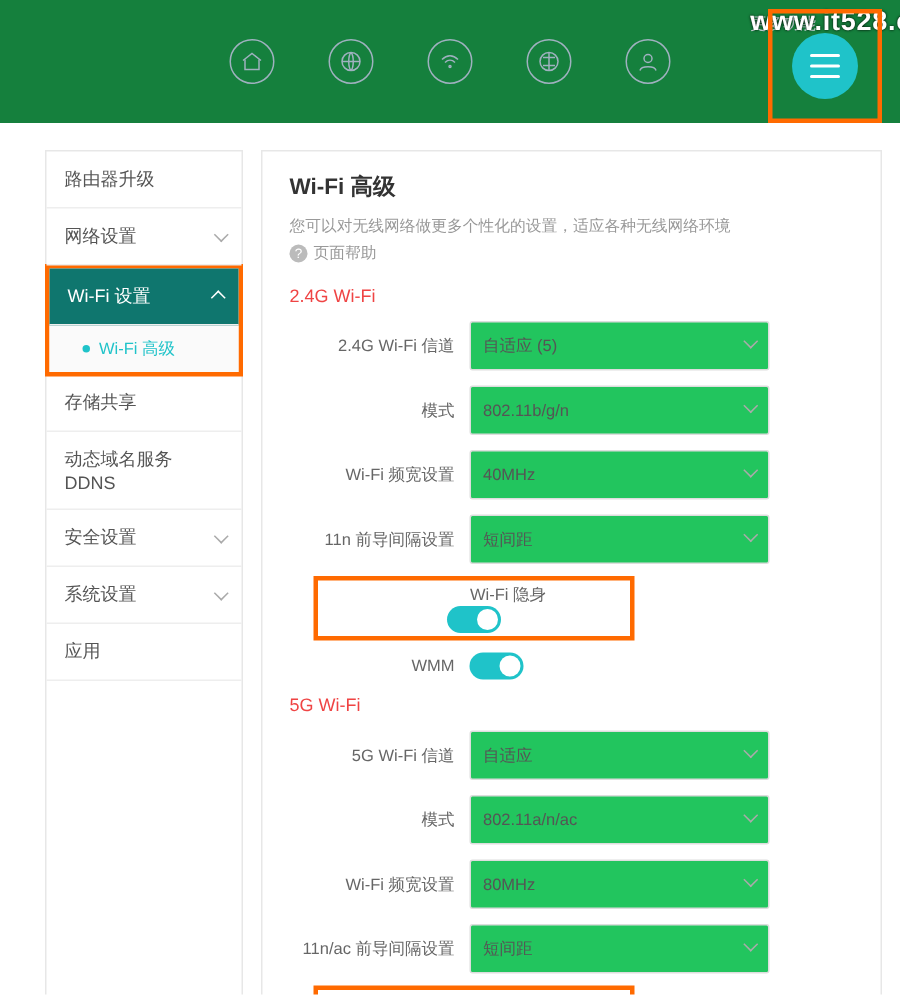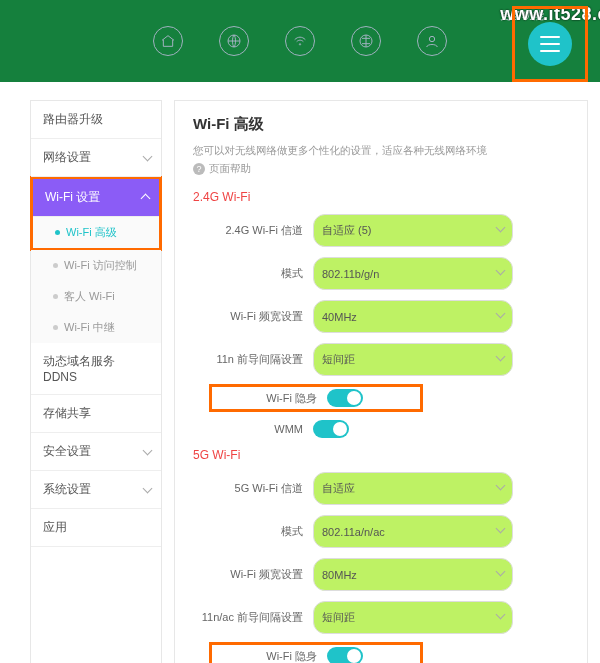--- a/index.html
+++ b/index.html
@@ -86,21 +86,21 @@
     width: 6px; height: 6px;
     border-right: 1px solid #aaa; border-bottom: 1px solid #aaa;
     transform: rotate(45deg);
   }
   .side-item.open::after {
     border-color: #fff;
     transform: rotate(-135deg);
     top: 16px;
   }
   .side-item.active {
-    background: #8b5cf6;
+    background: #0f766e;
     color: #fff;
   }
   .hl-wifi {
     border: 3px solid #ff6a00;
     margin: -1px;
   }
   .sub-list { background: #fafafa; }
   .sub-item {
     padding: 8px 8px 8px 22px;
     font-size: 11px;
@@ -134,45 +134,45 @@
     text-align: right;
     padding-right: 10px;
     font-size: 11px;
     color: #666;
   }
   .select {
     flex: 1;
     max-width: 200px;
     height: 33px;
     border: 1px solid #ddd;
-    border-radius: 12px;
+    border-radius: 2px;
     padding: 0 22px 0 8px;
     font-size: 11px;
     color: #555;
     display: flex; align-items: center;
     position: relative;
-    background: #bef264;
+    background: #22c55e;
   }
   .select::after {
     content:""; position:absolute; right:8px; top:9px;
     width:6px; height:6px;
     border-right:1px solid #aaa; border-bottom:1px solid #aaa;
     transform: rotate(45deg);
   }
   .toggle {
     width: 36px; height: 18px;
     background: #1fc3c9;
     border-radius: 10px;
     position: relative;
   }
   .toggle .knob {
     position:absolute; right:2px; top:2px;
     width:14px; height:14px; background:#fff; border-radius:50%;
   }
-  .row.hl { outline: 3px solid #ff6a00; outline-offset: -1px; padding:3px 0; }
+  .row.hl { outline: 3px solid #ff6a00; outline-offset: -1px; padding:3px 0;flex-direction:column; }
   .row.hl label { width:116px; }
   .save-btn {
     margin: 8px auto 0 auto;
     display: block;
     width: 120px; height: 30px;
     border: 1px solid #ccc;
     background: #fff;
     border-radius: 3px;
     font-size: 12px;
     color: #555;
@@ -234,37 +234,23 @@
 
     <div class="hl-wifi">
       <div class="side-item active group open">Wi-Fi 设置</div>
       <div class="sub-list">
         <div class="sub-item current">
           <span class="dot"></span>
           <span>Wi-Fi 高级</span>
         </div>
       </div>
     </div>
-    <div class="sub-list">
-      <div class="sub-item">
-        <span class="dot"></span>
-        <span>Wi-Fi 访问控制</span>
-      </div>
-      <div class="sub-item">
-        <span class="dot"></span>
-        <span>客人 Wi-Fi</span>
-      </div>
-      <div class="sub-item">
-        <span class="dot"></span>
-        <span>Wi-Fi 中继</span>
-      </div>
-    </div>
-
+
+    <div class="side-item">存储共享</div>
     <div class="side-item">动态域名服务 DDNS</div>
-    <div class="side-item">存储共享</div>
     <div class="side-item group">安全设置</div>
     <div class="side-item group">系统设置</div>
     <div class="side-item">应用</div>
   </div>
 
   <div class="content">
     <h2>Wi-Fi 高级</h2>
     <div class="desc">您可以对无线网络做更多个性化的设置，适应各种无线网络环境</div>
     <div class="help">
       <span class="q">?</span>

